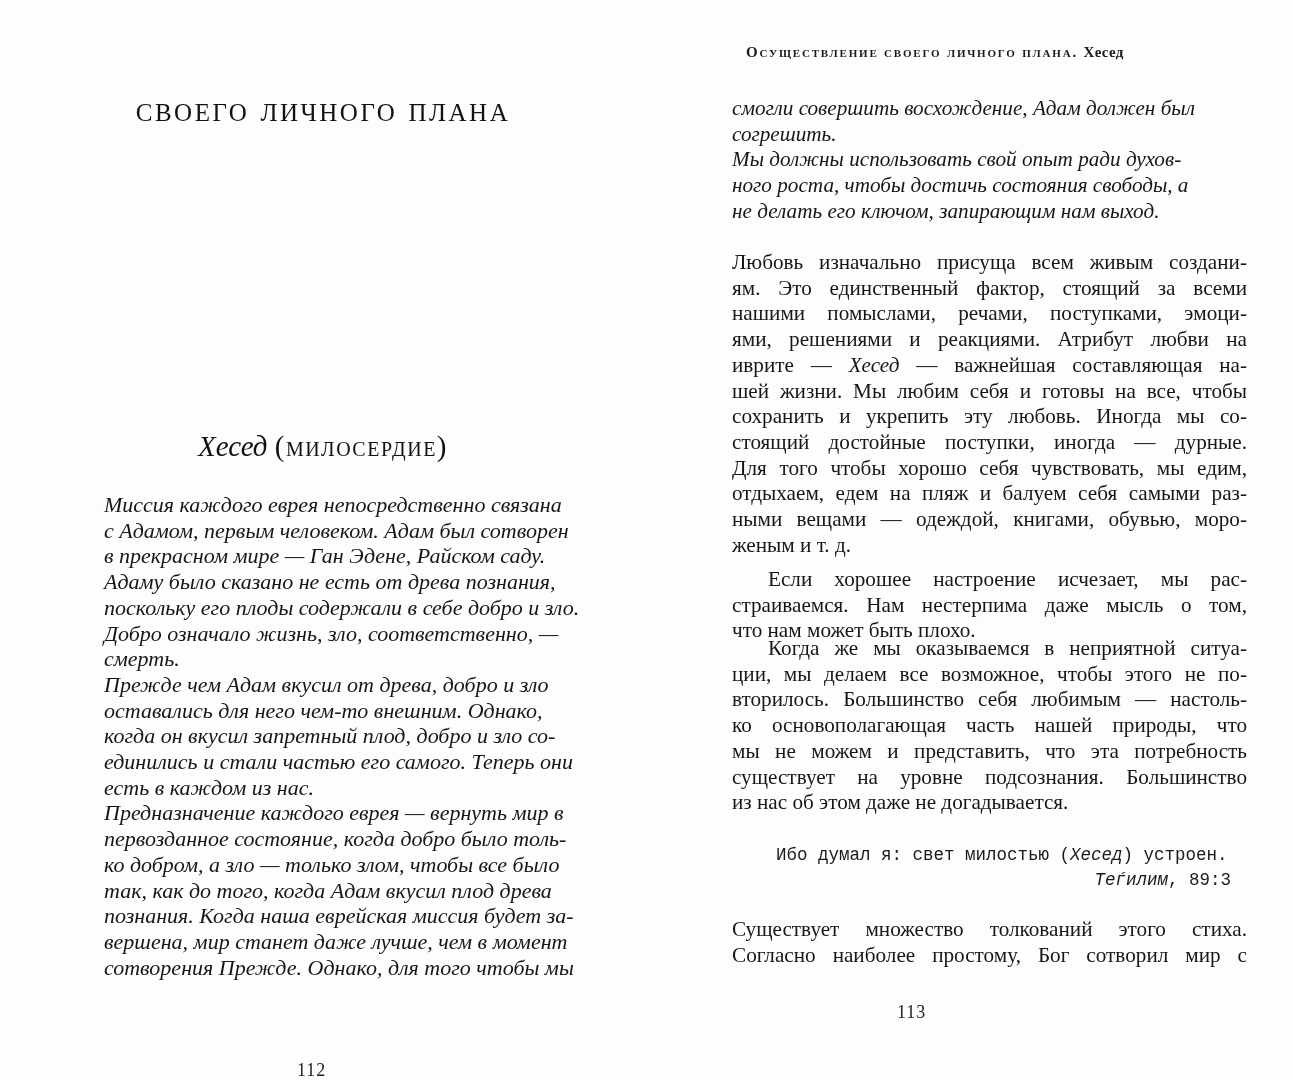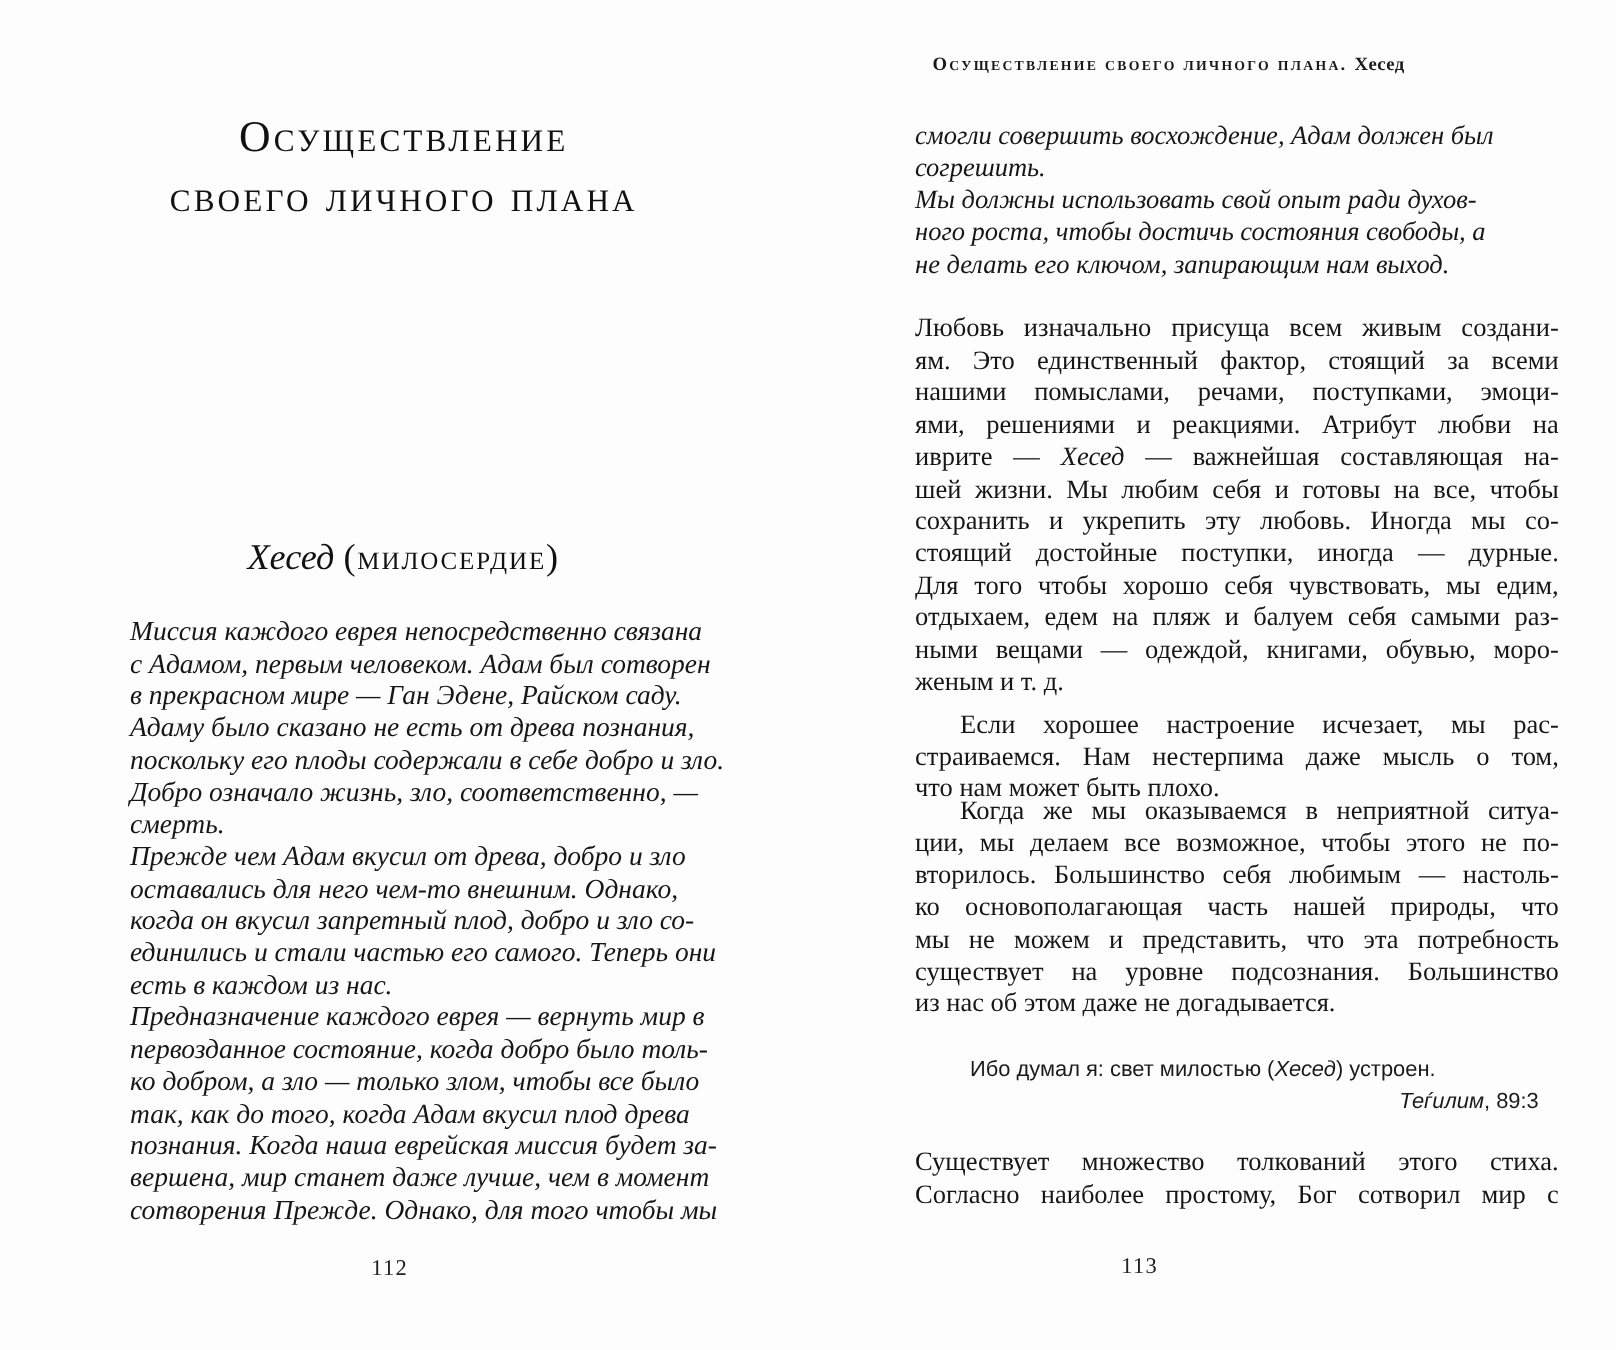--- a/index.html
+++ b/index.html
@@ -67,21 +67,21 @@
   }
   .left-body .ln { display: block; white-space: nowrap; }
 
   .folio {
     position: absolute;
     font-family: "Liberation Serif", serif;
     font-size: 18px;
     letter-spacing: 1px;
     color: #222;
   }
-  .folio-left { left: 297px; top: 1004px; text-align: center; }
+  .folio-left { left: 297px; top: 1060px; text-align: center; }
   .folio-right { left: 251px; top: 1002px; }
 
   
   .running-head {
     position: absolute;
     left: 100px;
     top: 44px;
     font-family: "Liberation Serif", serif;
     font-size: 15px;
     letter-spacing: 1.8px;
@@ -110,36 +110,35 @@
   .right-italic { top: 96px; font-style: italic; }
   .right-para1 { top: 250px; }
   .right-para2 { top: 567px; }
   .right-para3 { top: 636px; }
 
   .epigraph {
     position: absolute;
     left: 130px;
     top: 843px;
     width: 455px;
-    font-family: Liberation Sans, sans-serif;
+    font-family: Liberation Mono, monospace;
     font-size: 17.5px;
     line-height: 25px;
     color: #1a1a1a;
   }
   .epigraph .quote { display: block; white-space: nowrap; }
   .epigraph .source { display: block; text-align: right; }
 
   .right-para4 { top: 917px; }
 </style>
 </head>
 <body>
 
 <div class="page page-left">
   <h1 class="chapter-title" style="margin:0;font-weight:normal;">
-    <span class="line">Осуществление</span>
     <span class="line">своего личного плана</span>
   </h1>
 
   <h2 class="section-title" style="margin:0;font-weight:normal;text-align:center;">
     <span class="it">Хесед</span>
     <span class="sc">(милосердие)</span>
   </h2>
 
   <div class="left-body">
     <span class="ln">Миссия каждого еврея непосредственно связана</span>

